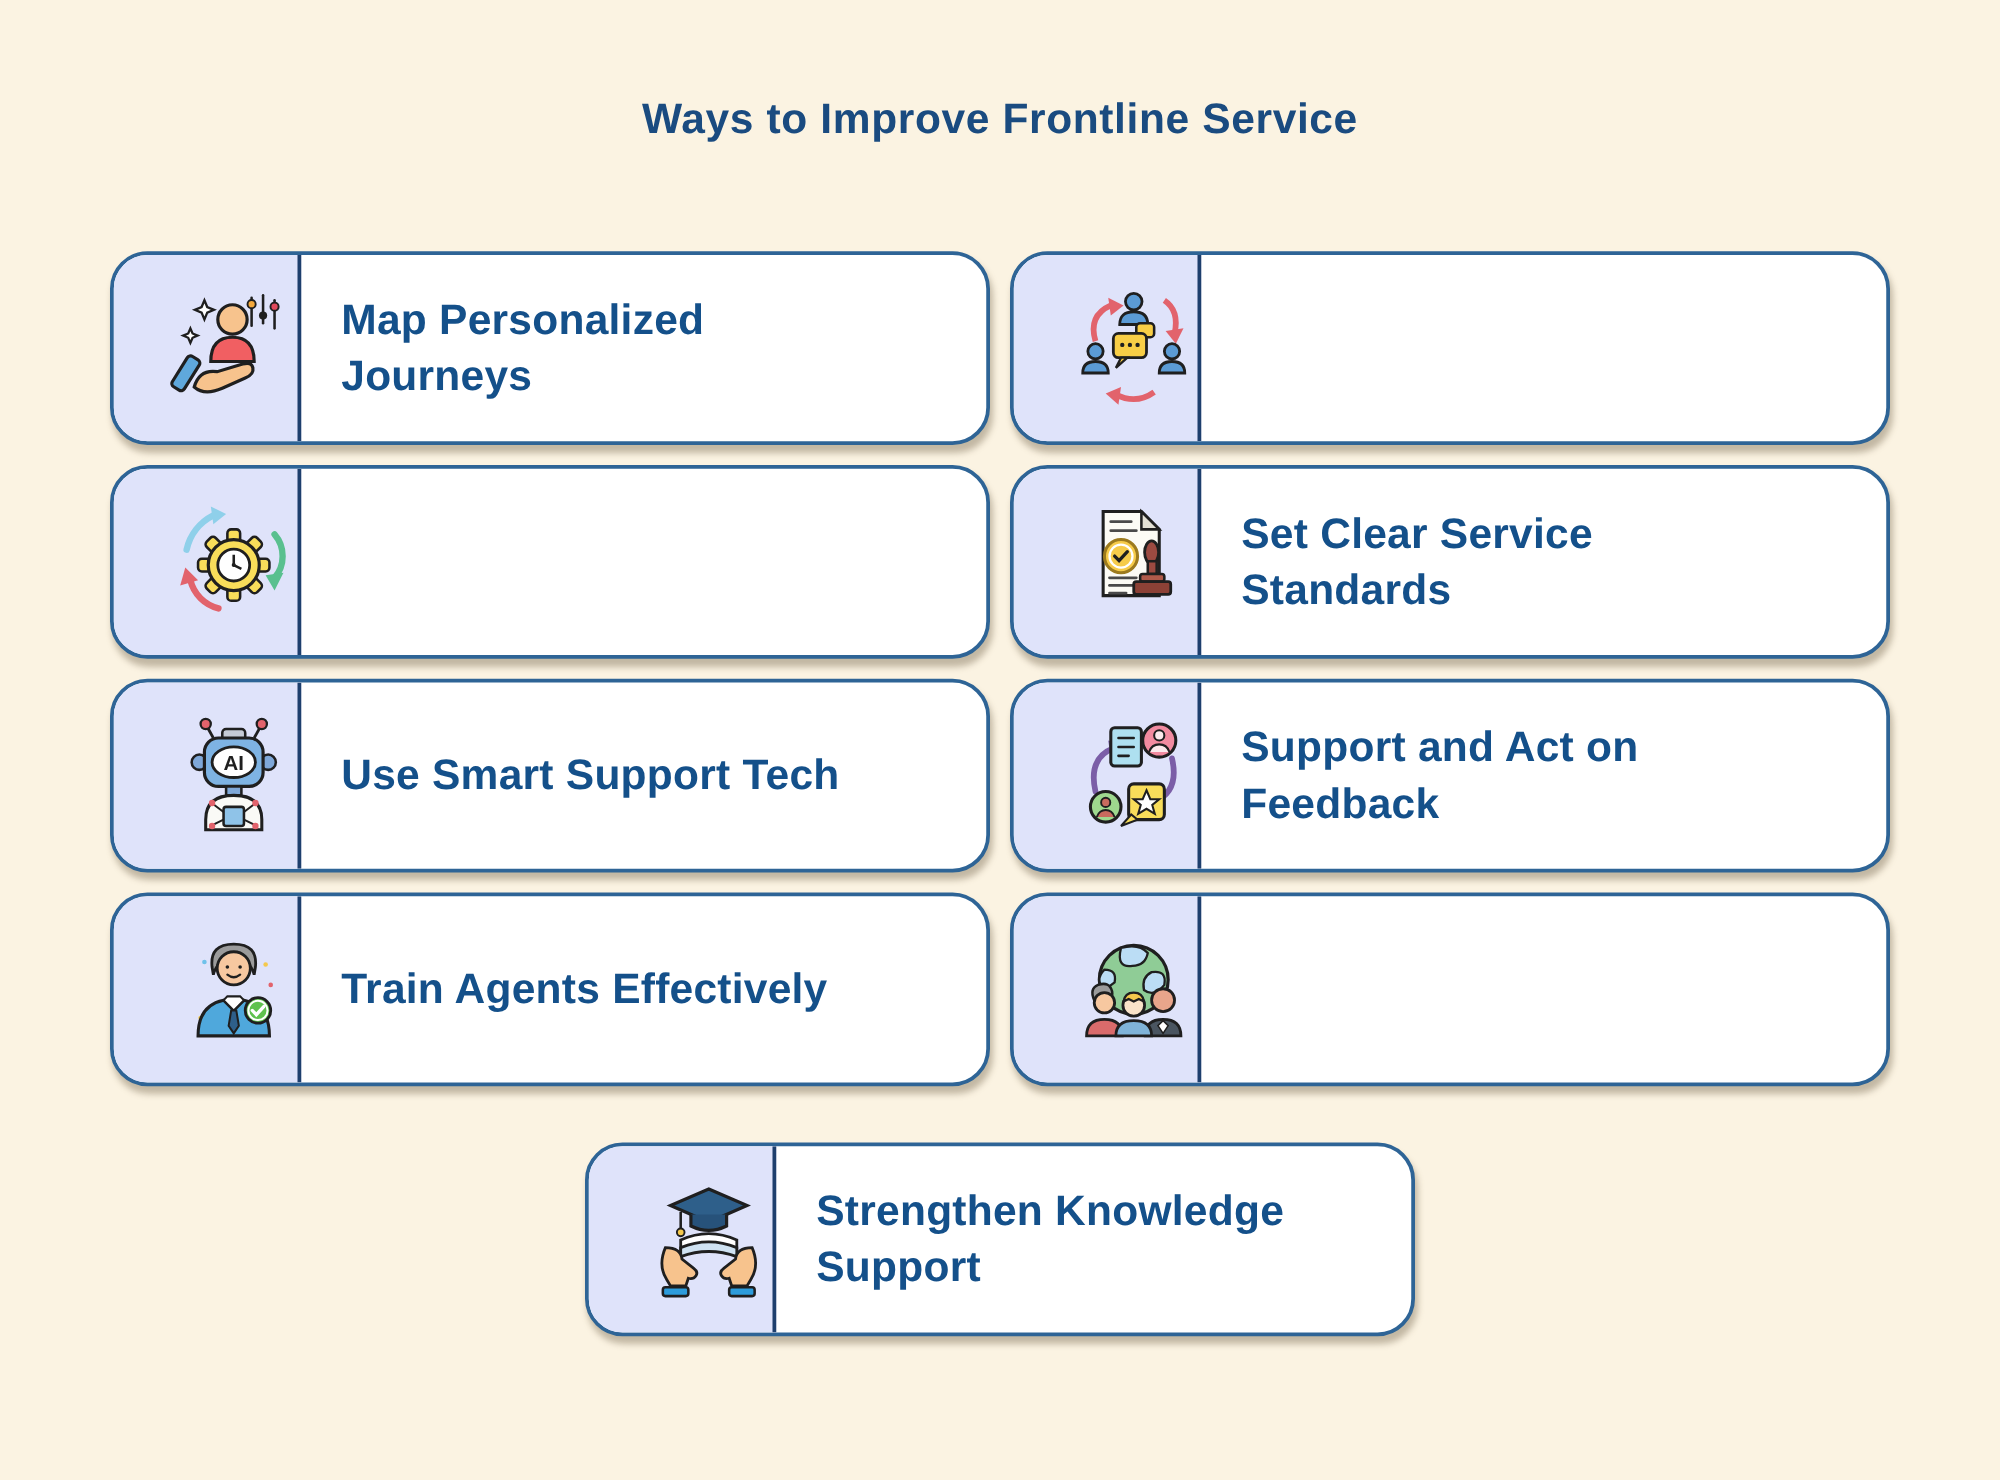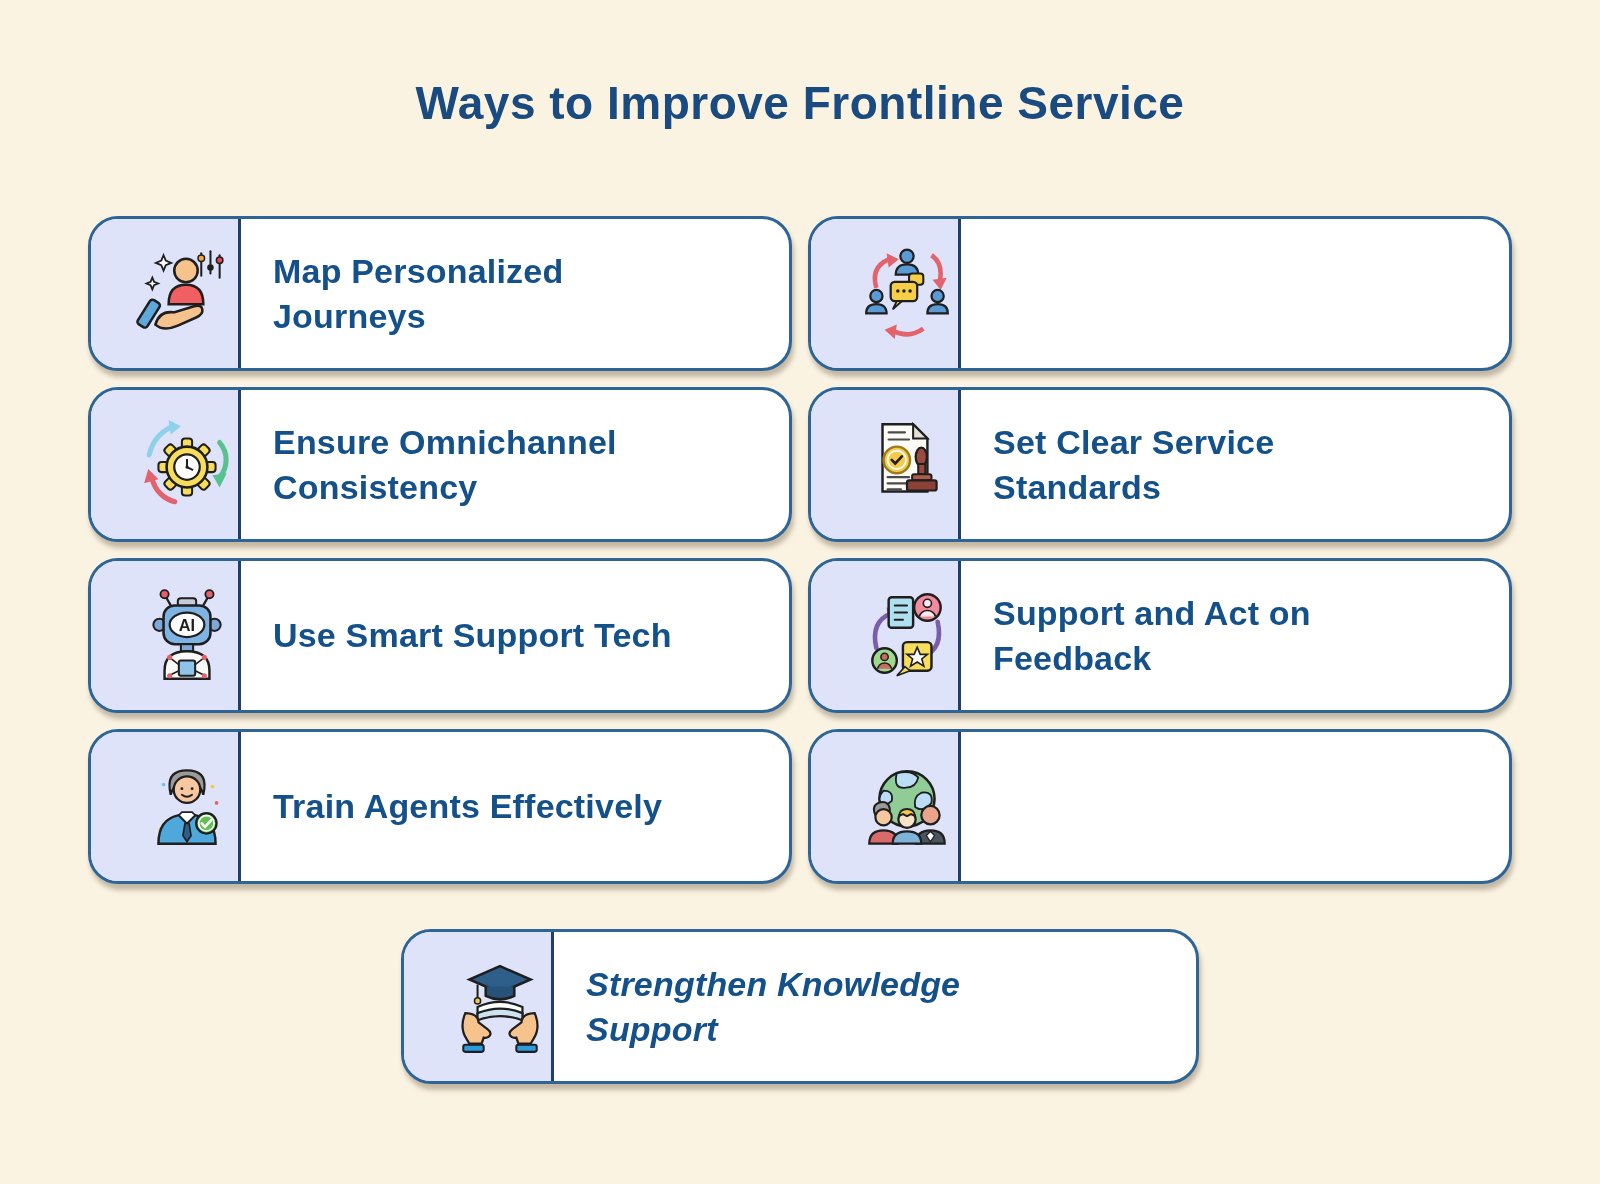--- a/index.html
+++ b/index.html
@@ -1,33 +1,33 @@
 <!DOCTYPE html>
 <html style="--page-bg: #FBF3E2; --card-bg: #FFFFFF; --card-border: #2E6496; --panel-bg: #DFE3FA; --divider: #1E3F6D; --title-text: #1A4B80; --label-text: #14508A;"><head>
 <meta charset="utf-8">
 <style>
   * { margin:0; padding:0; box-sizing:border-box; }
   html,body { width:1600px; height:1184px; }
   body { background: var(--page-bg, #FBF3E2); font-family:"Liberation Sans",sans-serif; overflow:hidden; }
-  .title { padding-top:76px; text-align:center; font-size:46px; font-weight:bold;
+  .title { padding-top:76px; text-align:center; font-size:34px; font-weight:bold;
            color:var(--title-text,#1A4B80); letter-spacing:0.5px; }
   .grid { width:1424px; margin:86px auto 0; display:grid; grid-template-columns:1fr 1fr;
           column-gap:52px; row-gap:25px;gap:16px; }
   .card { height:155px; background:var(--card-bg,#FFFFFF);
           border:3px solid var(--card-border,#2E6496); border-radius:30px;
           display:flex; overflow:hidden; box-shadow:2px 6px 5px rgba(110,95,70,0.40); }
   .icon-panel { flex:0 0 150px; background:var(--panel-bg,#DFE3FA);
           border-right:3px solid var(--divider,#1E3F6D);
           display:flex; align-items:center; justify-content:flex-end; }
   .icon-panel svg { width:102px; height:102px; }
   .card-label { flex:1; display:flex; align-items:center; padding-left:32px; padding-right:10px;
           font-size:34px; font-weight:bold; color:var(--label-text,#14508A);
           line-height:1.3; white-space:pre-line; letter-spacing:0.2px; }
   .bottom-row { display:flex; justify-content:center; margin-top:45px; }
-  .bottom-row .card { width:798px;font-style:italic; }
+  .bottom-row .card { width:664px; }
   svg text { font-family:"Liberation Sans",sans-serif; }
 </style>
 </head>
 <body>
 
 <h1 class="title">Ways to Improve Frontline Service</h1>
 
 <div class="grid">
 
   <div class="card">
@@ -97,22 +97,20 @@
           <rect x="45" y="24" width="10" height="12" rx="3" transform="rotate(270 50 52)"></rect>
           <rect x="45" y="24" width="10" height="12" rx="3" transform="rotate(315 50 52)"></rect>
         </g>
         <circle cx="50" cy="52" r="20" fill="#F8DD5A" stroke="#1F1F1F" stroke-width="2.5"></circle>
         <circle cx="50" cy="52" r="12.5" fill="#FFFFFF" stroke="#1F1F1F" stroke-width="2.2"></circle>
         <line x1="50" y1="52" x2="50" y2="44" stroke="#1F1F1F" stroke-width="2"></line>
         <line x1="50" y1="52" x2="56" y2="55" stroke="#1F1F1F" stroke-width="2"></line>
         <circle cx="50" cy="52" r="1.6" fill="#1F1F1F"></circle>
       </svg>
     </div>
-    <div class="card-label">Ensure Omnichannel
-Consistency</div>
   </div>
 
   <div class="card">
     <div class="icon-panel">
       <svg viewBox="0 0 100 100">
         <path d="M26 10 h30 l14 14 v52 h-44 z" fill="#FCFBF5" stroke="#1F1F1F" stroke-width="2.4"></path>
         <path d="M56 10 l14 14 h-14 z" fill="#E3E0D4" stroke="#1F1F1F" stroke-width="2"></path>
         <g stroke="#4A4A4A" stroke-width="2.2" stroke-linecap="round">
           <line x1="32" y1="18" x2="48" y2="18"></line>
           <line x1="32" y1="25" x2="52" y2="25"></line>

